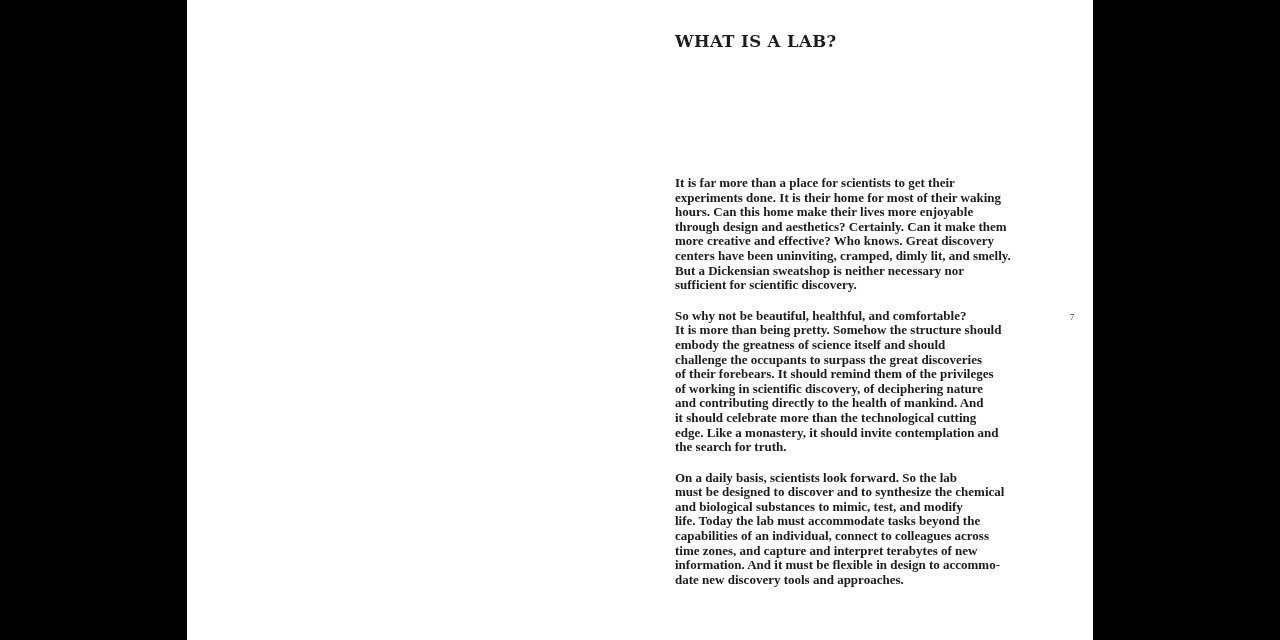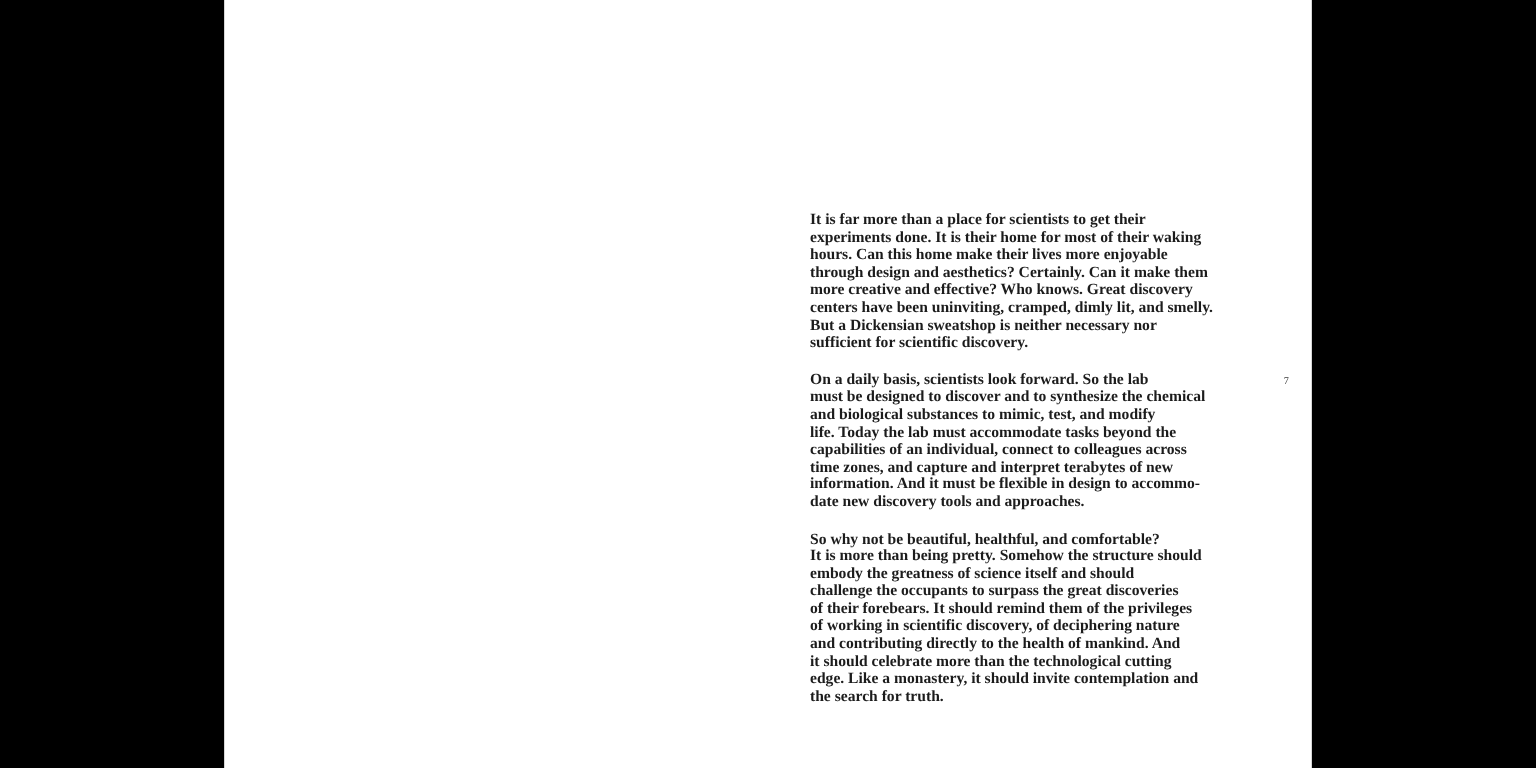--- a/index.html
+++ b/index.html
@@ -76,45 +76,46 @@
   }
 </style>
 </head>
 <body>
 
 <div class="backdrop">
   <div class="spread">
     <div class="page page-left"></div>
     <div class="page page-right"></div>
 
+    <h1 class="chapter-title">WHAT IS A LAB?</h1>
 
     <div class="body-column">
       <p>It is far more than a place for scientists to get their
 experiments done. It is their home for most of their waking
 hours. Can this home make their lives more enjoyable
 through design and aesthetics? Certainly. Can it make them
 more creative and effective? Who knows. Great discovery
 centers have been uninviting, cramped, dimly lit, and smelly.
 But a Dickensian sweatshop is neither necessary nor
 sufficient for scientific discovery.</p>
-      <p>On a daily basis, scientists look forward. So the lab
-must be designed to discover and to synthesize the chemical
-and biological substances to mimic, test, and modify
-life. Today the lab must accommodate tasks beyond the
-capabilities of an individual, connect to colleagues across
-time zones, and capture and interpret terabytes of new
-information. And it must be flexible in design to accommo-
-date new discovery tools and approaches.</p>
       <p>So why not be beautiful, healthful, and comfortable?
 It is more than being pretty. Somehow the structure should
 embody the greatness of science itself and should
 challenge the occupants to surpass the great discoveries
 of their forebears. It should remind them of the privileges
 of working in scientific discovery, of deciphering nature
 and contributing directly to the health of mankind. And
 it should celebrate more than the technological cutting
 edge. Like a monastery, it should invite contemplation and
 the search for truth.</p>
+      <p>On a daily basis, scientists look forward. So the lab
+must be designed to discover and to synthesize the chemical
+and biological substances to mimic, test, and modify
+life. Today the lab must accommodate tasks beyond the
+capabilities of an individual, connect to colleagues across
+time zones, and capture and interpret terabytes of new
+information. And it must be flexible in design to accommo-
+date new discovery tools and approaches.</p>
     </div>
 
     <div class="folio">7</div>
   </div>
 </div>
 
 </body></html>

